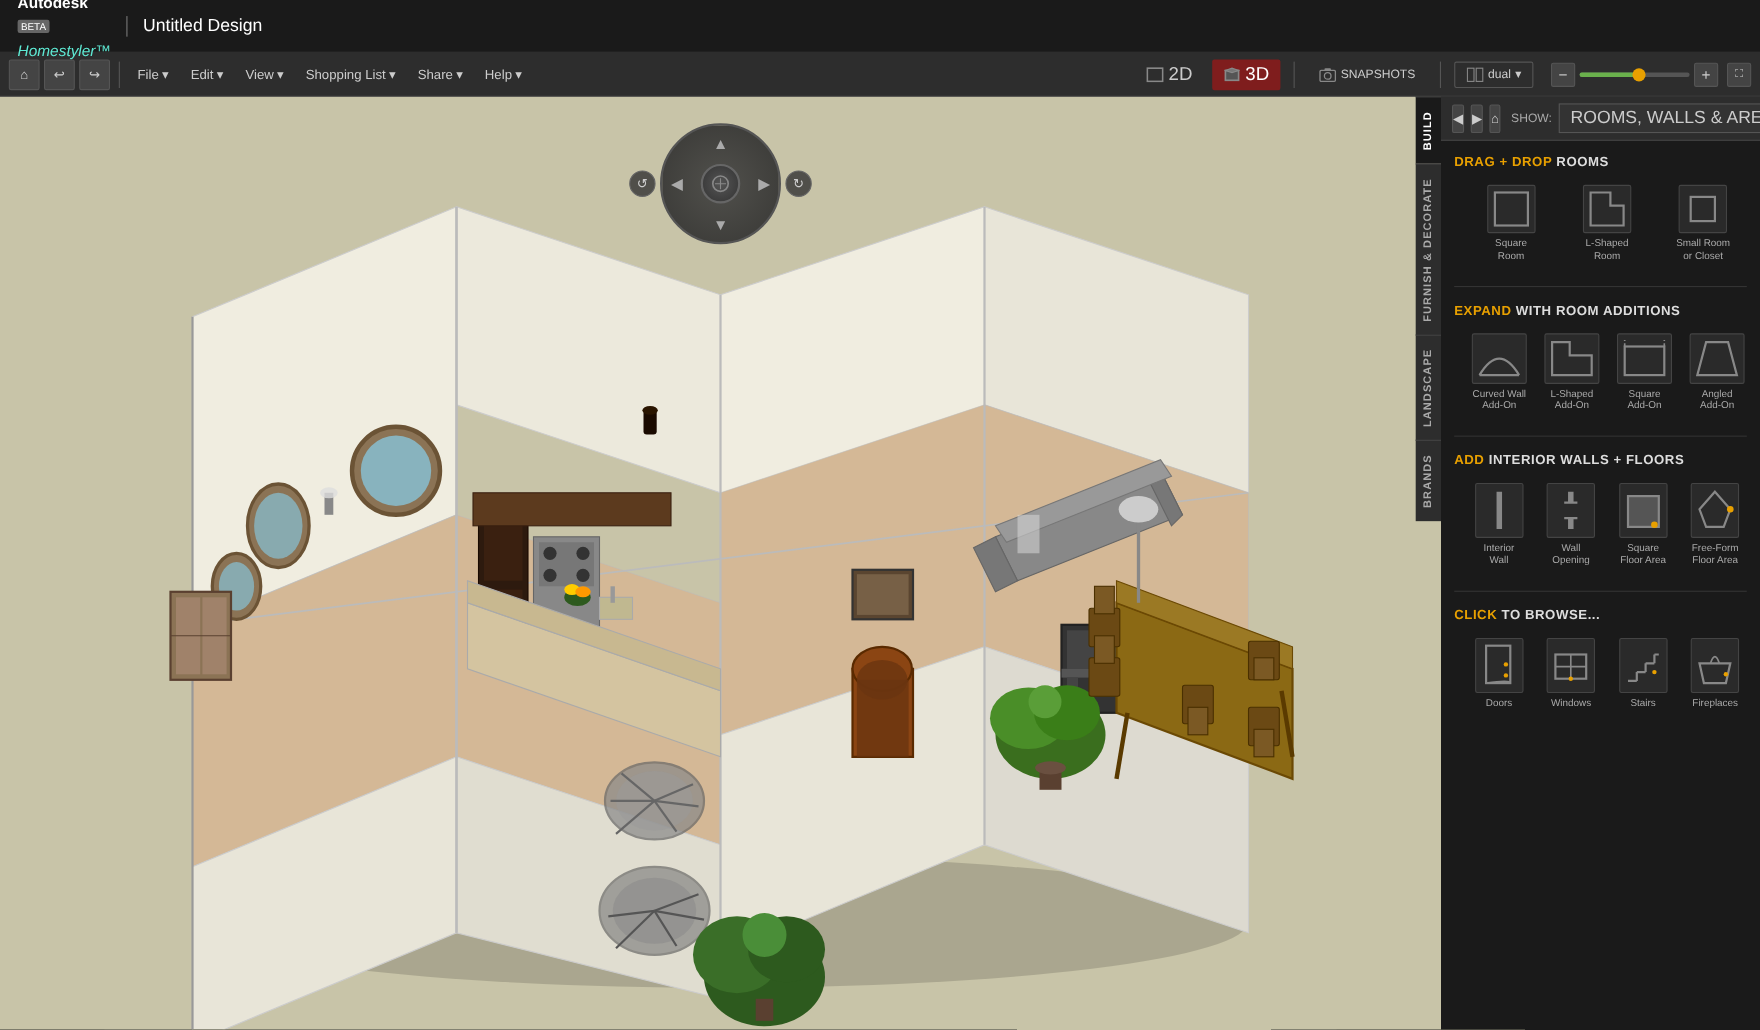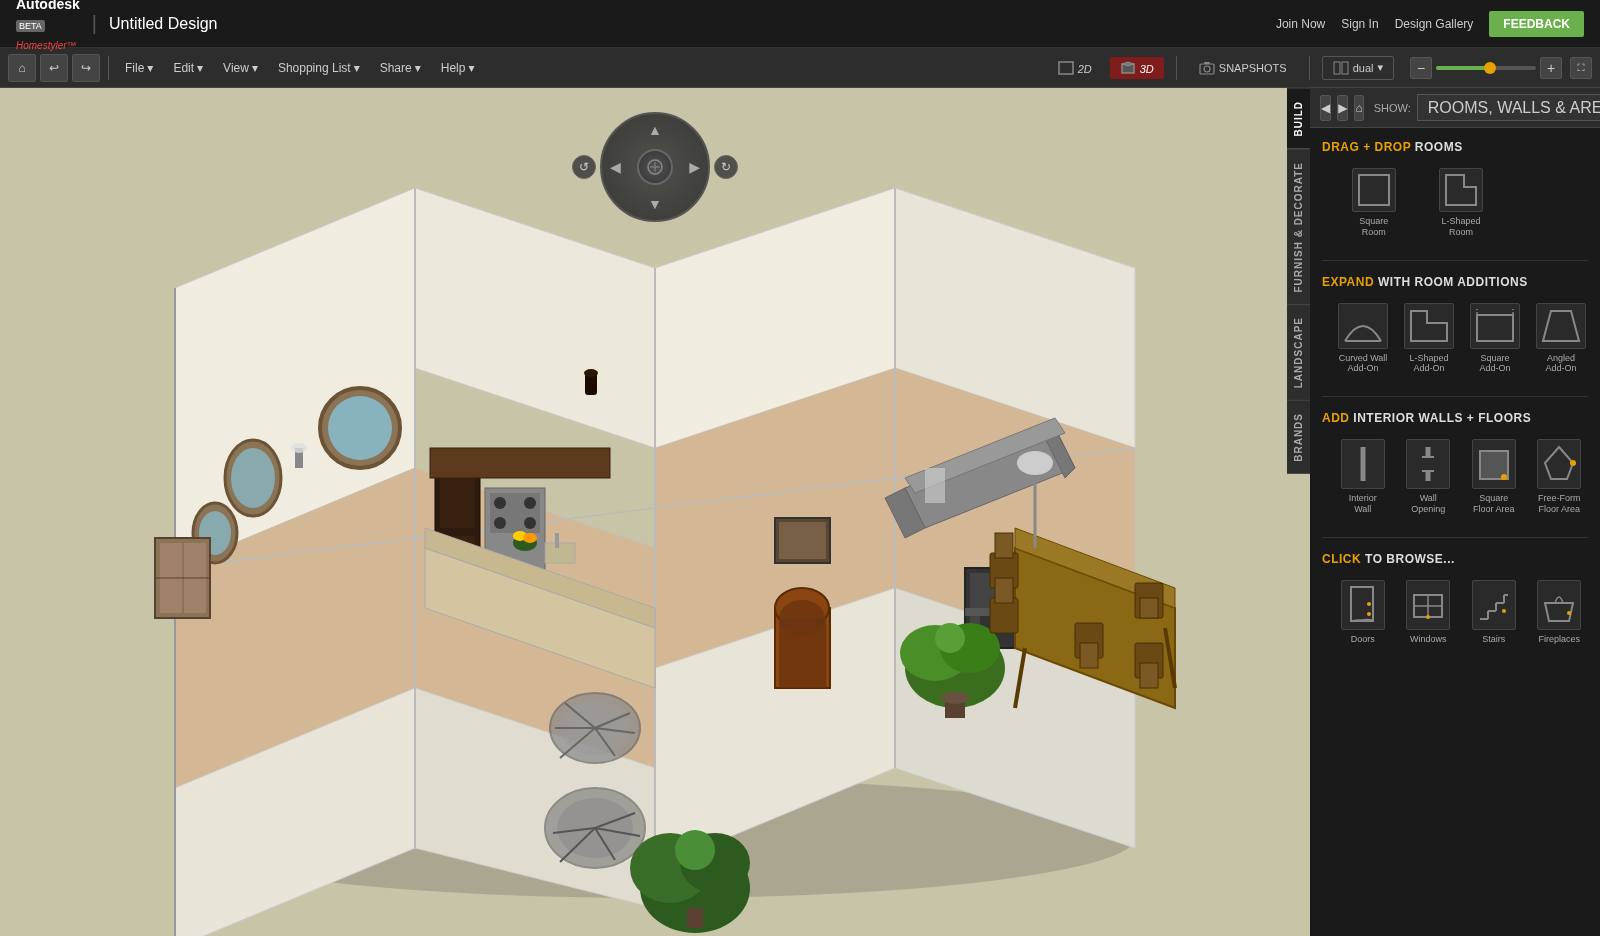--- a/index.html
+++ b/index.html
@@ -7,21 +7,21 @@
 
     
     #top-bar {
       width: 100%; height: 48px; background: #1a1a1a;
       display: flex; align-items: center; padding: 0 16px;
       border-bottom: 1px solid #333;
     }
     #logo-area { display: flex; align-items: flex-start; gap: 8px; flex-direction: column; }
     #logo-text { color: #fff; font-size: 14px; font-weight: bold; }
     #logo-beta { background: #666; color: #fff; font-size: 9px; padding: 1px 3px; border-radius: 2px; }
-    #logo-app { color: #ef4444; font-size: 10px; font-style: italic; }
+    #logo-app { color: #5eead4; font-size: 14px; font-style: italic; }
     #title-separator { color: #555; margin: 0 12px; font-size: 20px; }
     #doc-title { color: #fff; font-size: 16px; }
     #top-right { margin-left: auto; display: flex; align-items: center; gap: 16px; }
     #top-right a { color: #ccc; font-size: 12px; text-decoration: none; cursor: pointer; }
     #feedback-btn {
       background: #6ab04c; color: #fff; border: none; padding: 6px 14px;
       font-size: 12px; font-weight: bold; cursor: pointer; border-radius: 2px;
     }
 
     
@@ -35,22 +35,22 @@
       color: #ccc; cursor: pointer; display: flex; align-items: center; justify-content: center;
       font-size: 12px; border-radius: 2px;
     }
     .menu-item {
       color: #ccc; font-size: 12px; padding: 4px 8px; cursor: pointer;
       display: flex; align-items: center; gap: 3px;
     }
     .menu-separator { width: 1px; height: 24px; background: #555; margin: 0 4px; }
     #view-controls { margin-left: auto; display: flex; align-items: center; gap: 8px; }
     .view-btn {
-      padding: 4px 10px; font-size: 11px; color: #ccc; cursor: pointer;
-      display: flex; align-items: flex-end; gap: 4px; border-radius: 2px; font-style: italic;
+      padding: 4px 10px; font-size: 17px; color: #ccc; cursor: pointer;
+      display: flex; align-items: center; gap: 4px; border-radius: 2px;
     }
     .view-btn.active { background: #7f1d1d; color: #fff; }
     #snapshots-btn {
       display: flex; align-items: center; gap: 4px; padding: 4px 10px;
       font-size: 11px; color: #ccc; cursor: pointer;
     }
     #dual-btn {
       display: flex; align-items: center; gap: 4px; padding: 4px 10px;
       font-size: 11px; color: #ccc; cursor: pointer;
       border: 1px solid #555; border-radius: 2px;
@@ -212,26 +212,20 @@
 <body>
 
 <div id="top-bar">
   <div id="logo-area">
     <span id="logo-text">Autodesk</span>
     <sup id="logo-beta">BETA</sup>
     <span id="logo-app">Homestyler™</span>
   </div>
   <span id="title-separator">|</span>
   <span id="doc-title">Untitled Design</span>
-  <div id="top-right">
-    <a>Join Now</a>
-    <a>Sign In</a>
-    <a>Design Gallery</a>
-    <button id="feedback-btn">FEEDBACK</button>
-  </div>
 </div>
 
 <div id="menu-bar">
   <div class="menu-icon-btn">⌂</div>
   <div class="menu-icon-btn">↩</div>
   <div class="menu-icon-btn">↪</div>
   <div class="menu-separator"></div>
   <div class="menu-item">
     <span>File</span>
       <span>▾</span>
@@ -532,20 +526,28 @@
 
         <div class="room-item">
           <div class="item-shape shape-square">
             <svg viewBox="0 0 38 38" width="38" height="38">
               <polygon points="4,4 22,4 22,16 34,16 34,34 4,34" fill="none" stroke="#888" stroke-width="2"></polygon>
             </svg>
           </div>
           <div class="item-label">L-Shaped<br>Room</div>
         </div>
 
+        <div class="room-item">
+          <div class="item-shape shape-square">
+            <svg viewBox="0 0 38 38" width="38" height="38">
+              <rect x="8" y="8" width="22" height="22" fill="none" stroke="#888" stroke-width="2"></rect>
+            </svg>
+          </div>
+          <div class="item-label">Small Room<br>or Closet</div>
+        </div>
 
       </div>
 
       <hr class="section-divider">
 
       <div class="section-title">
         <span class="highlight">EXPAND</span>
         <span class="normal"> WITH ROOM ADDITIONS</span>
       </div>
       <div class="items-grid cols-4">

